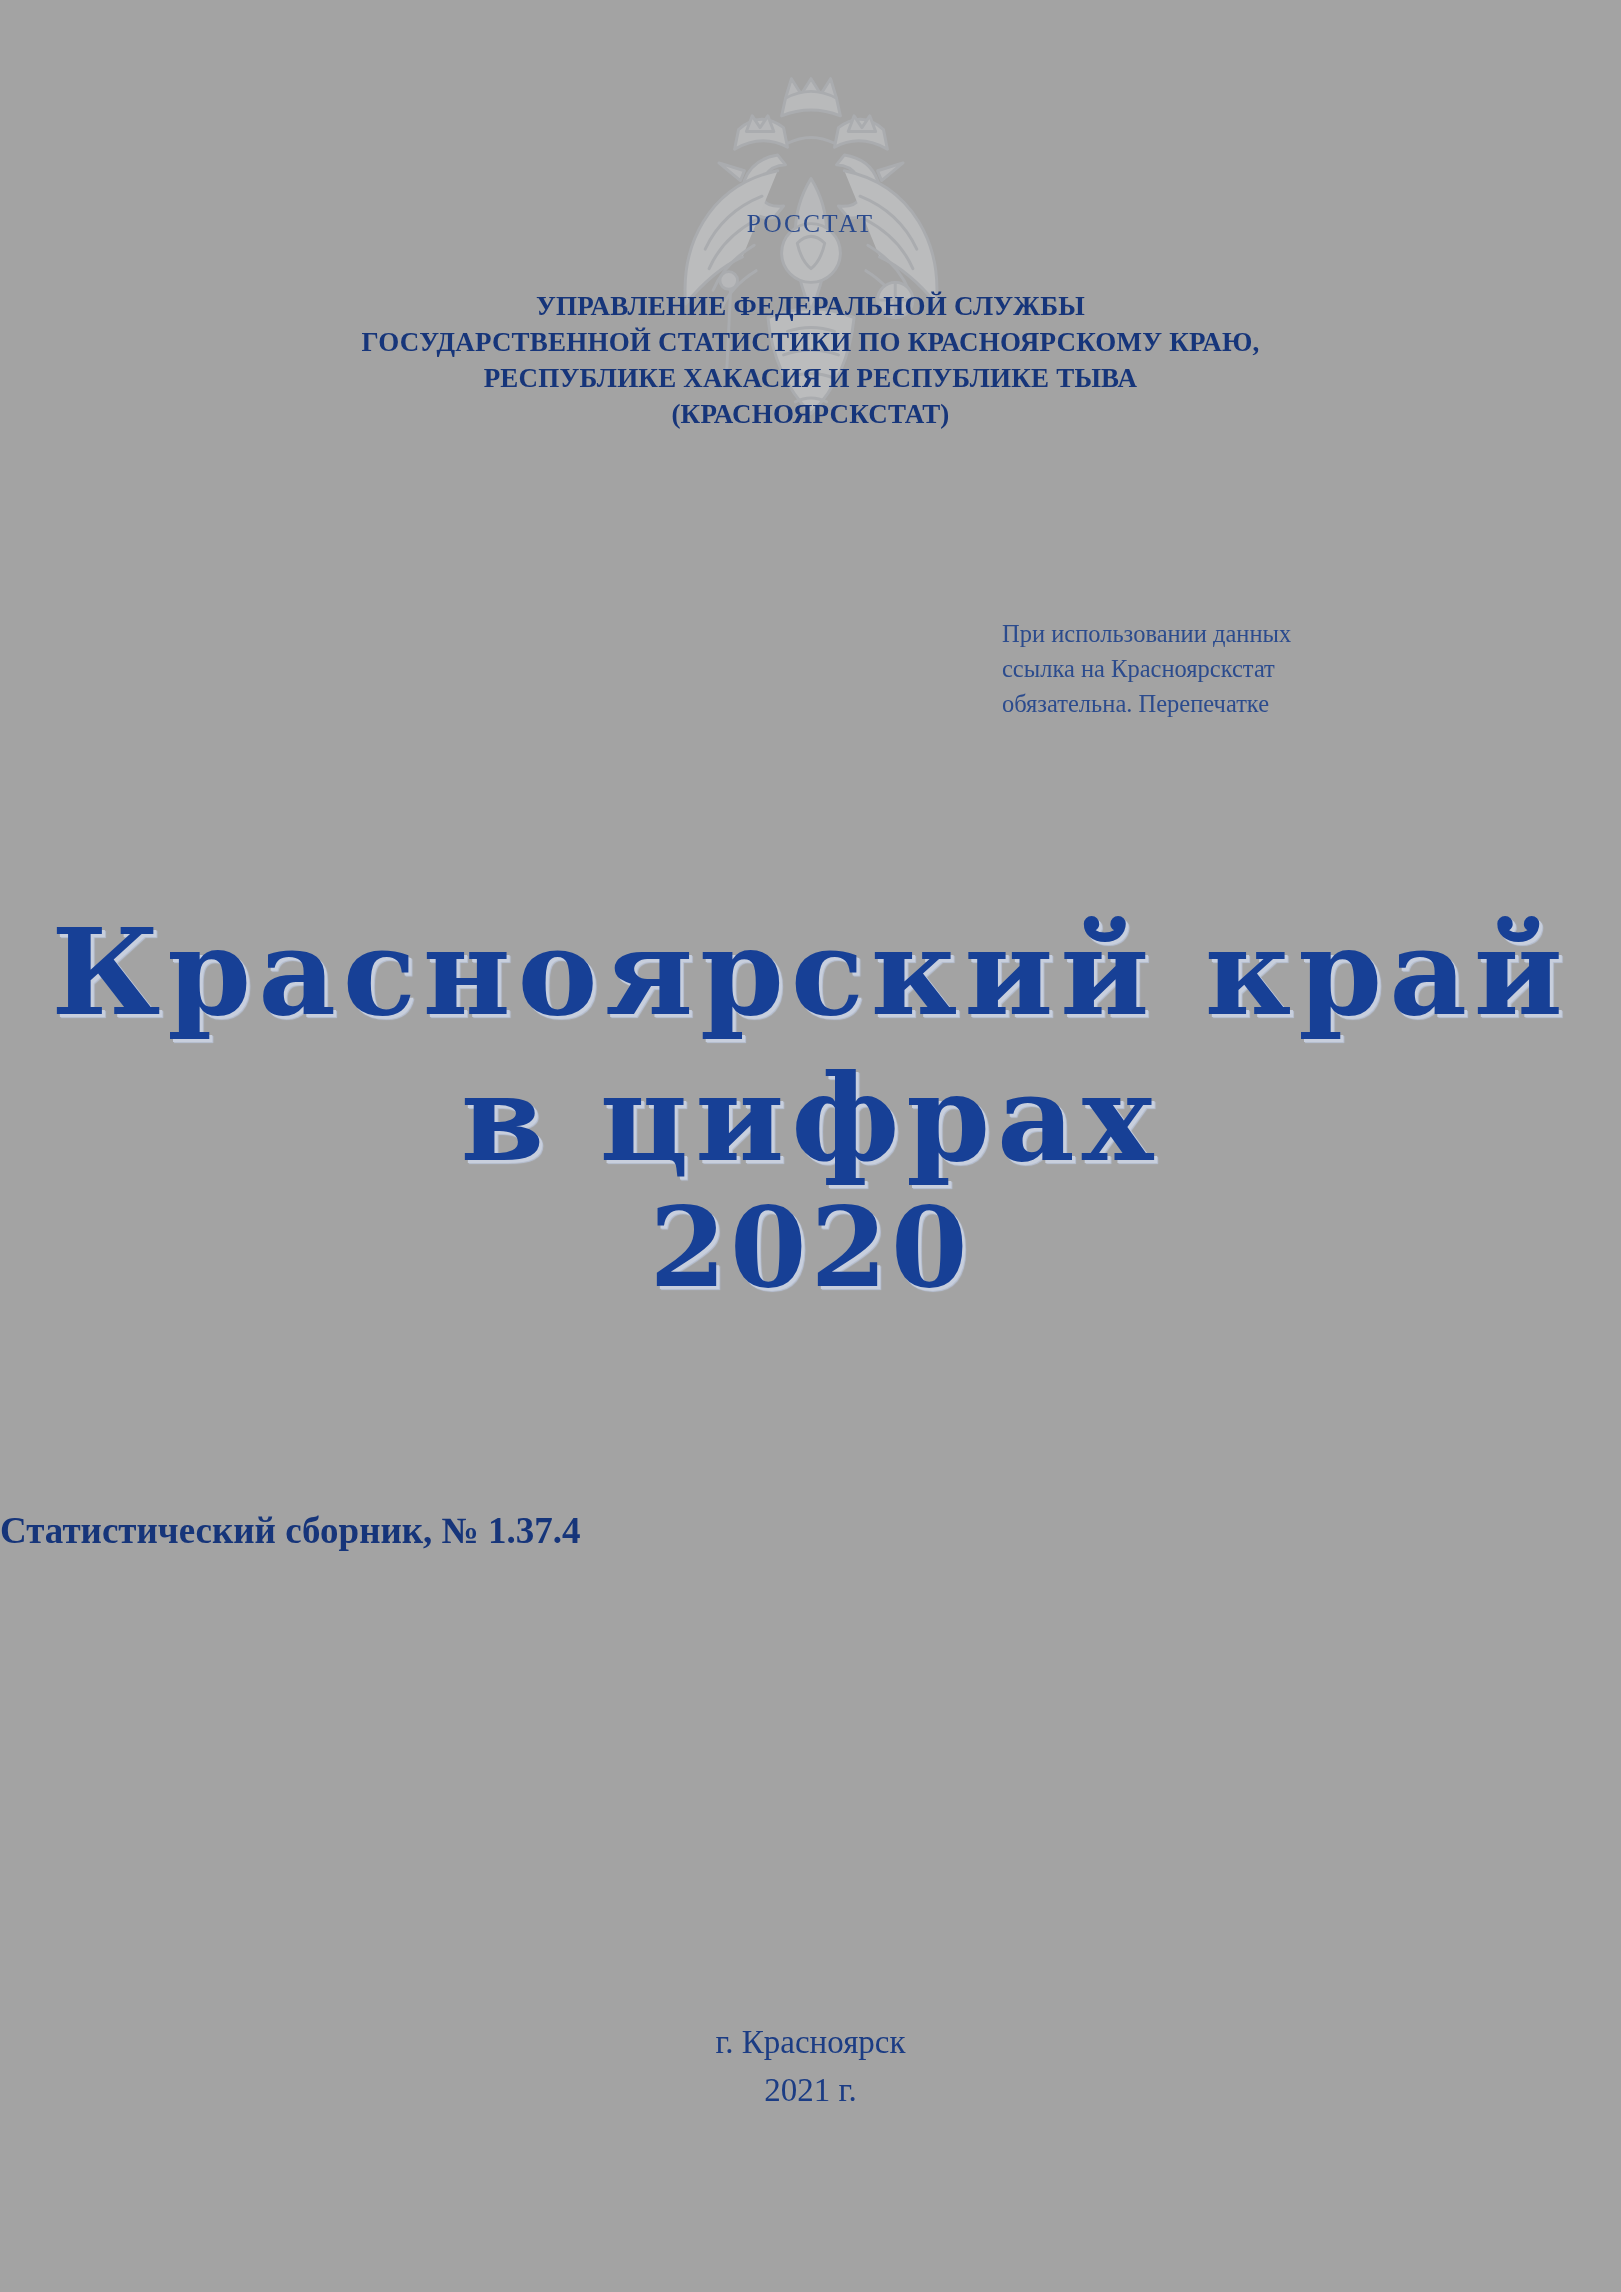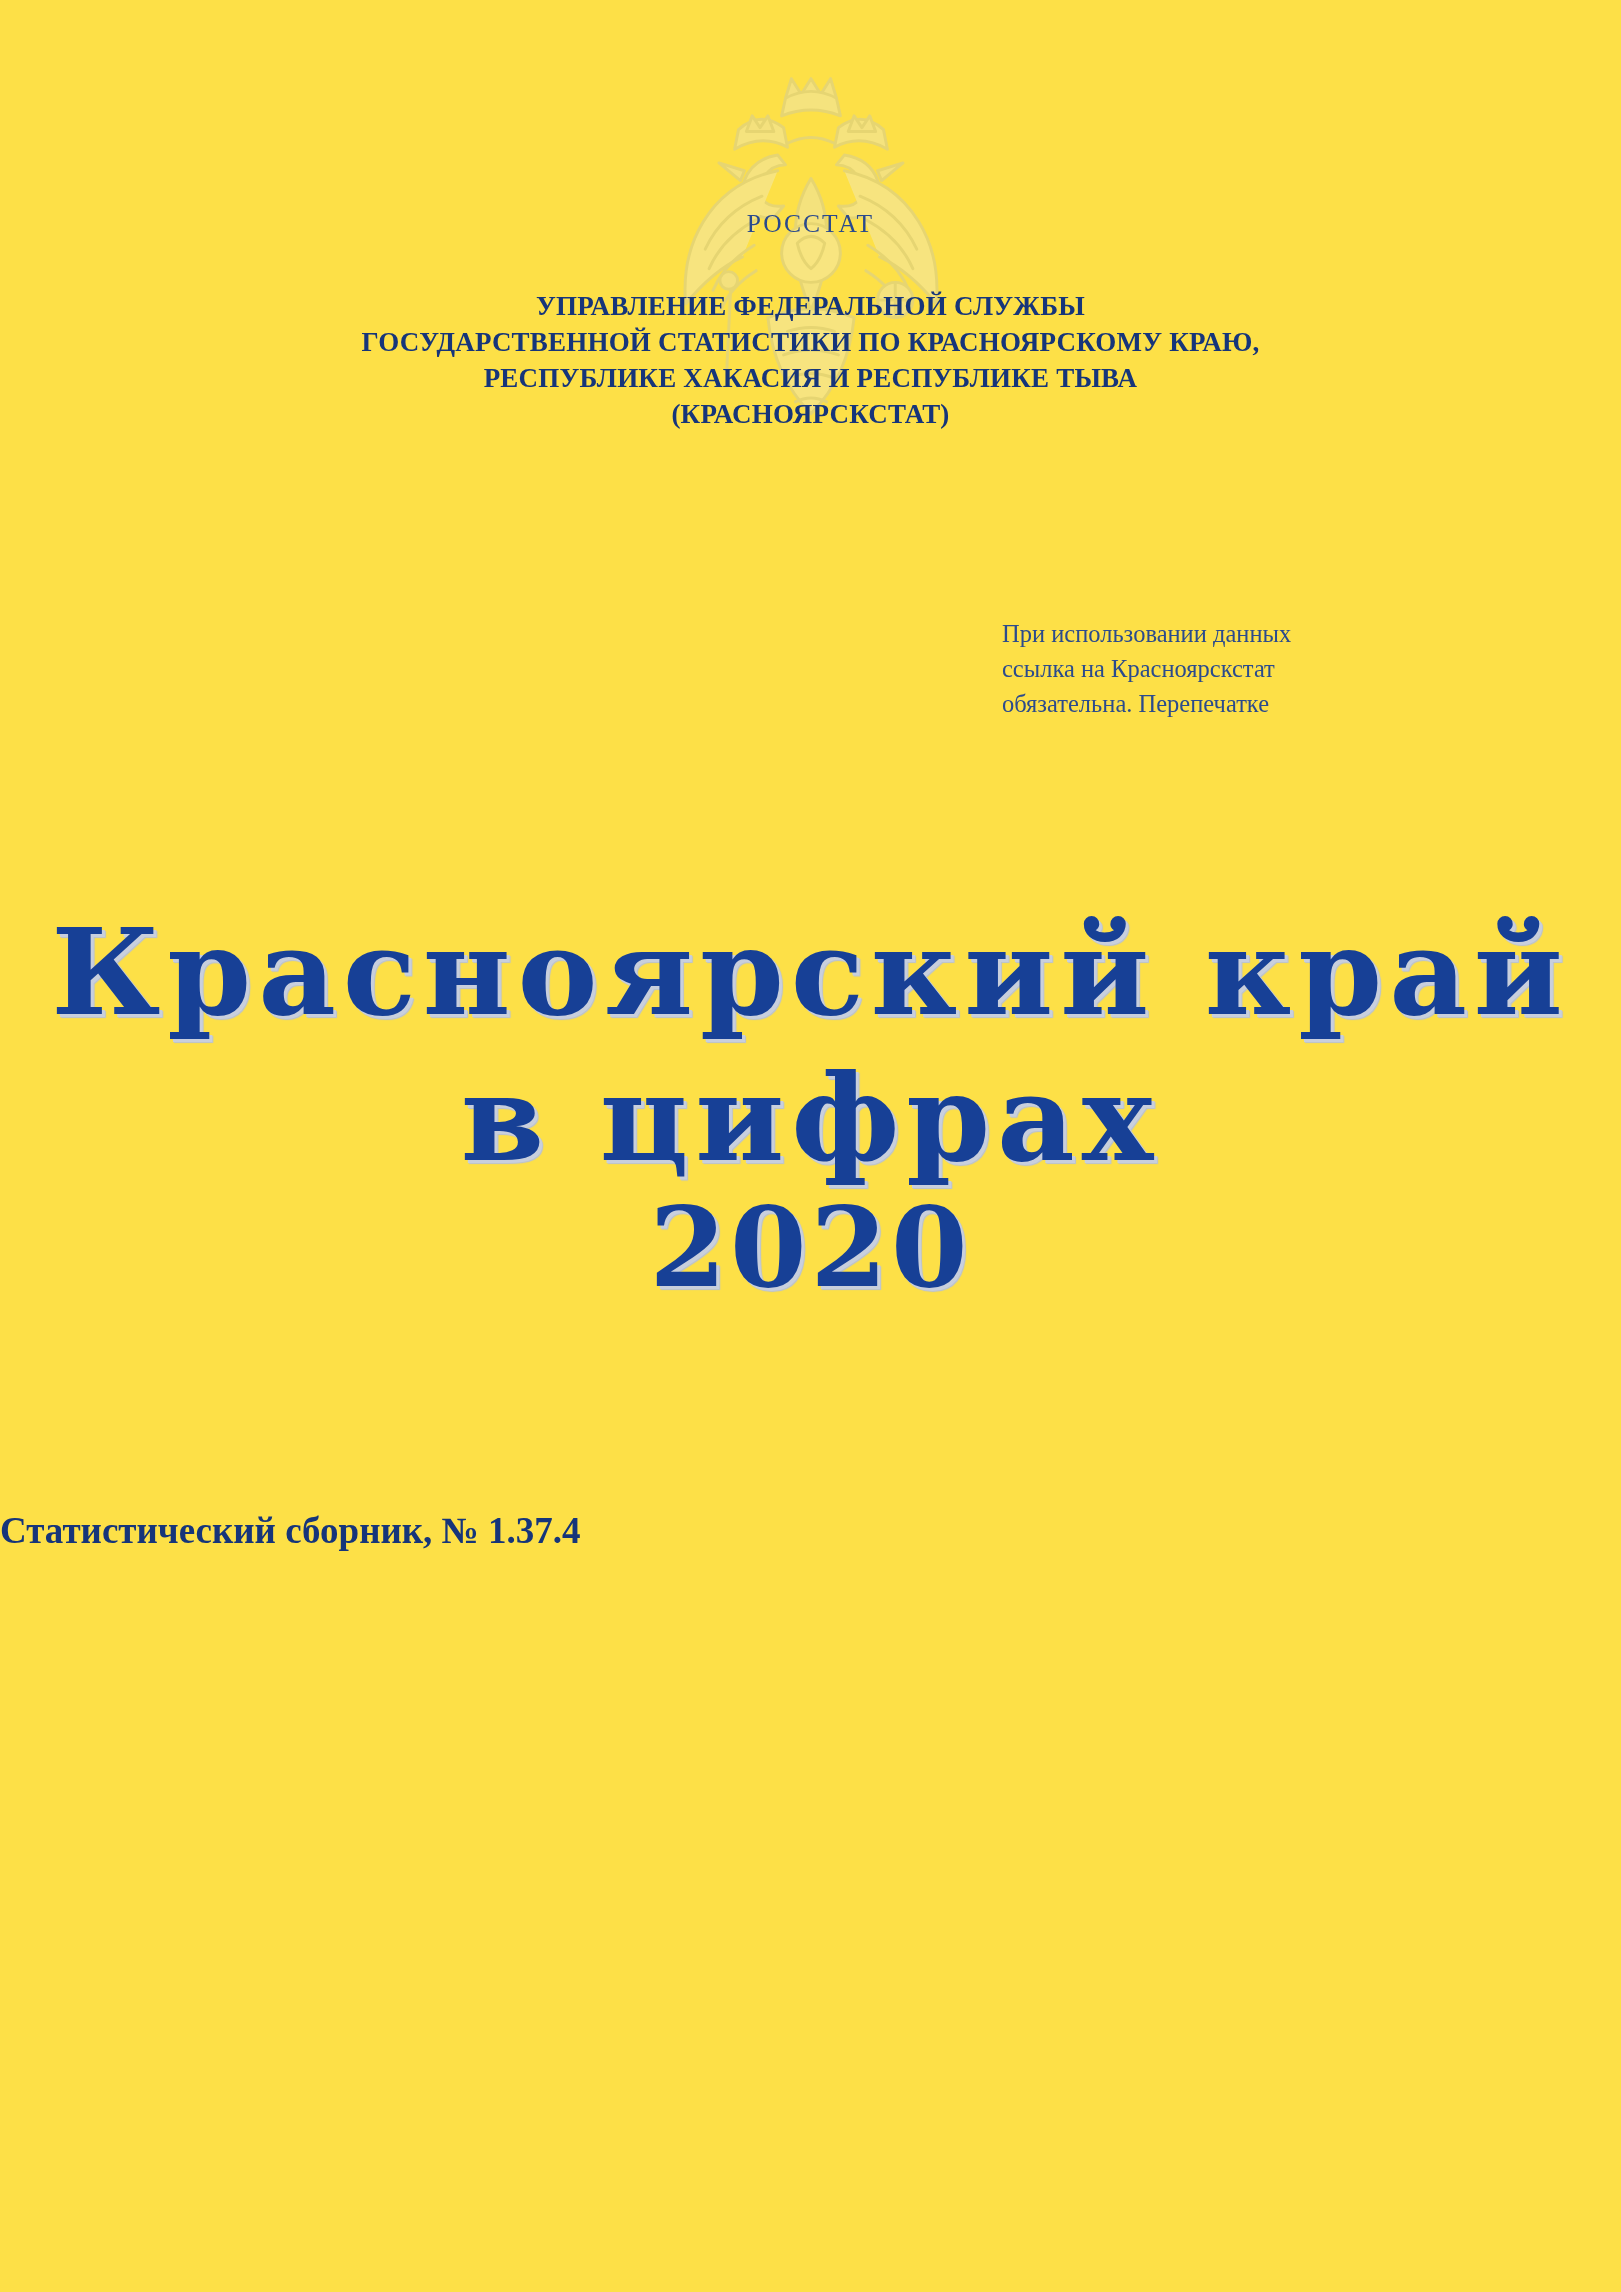--- a/index.html
+++ b/index.html
@@ -14,21 +14,21 @@
     font-family: "Liberation Serif", serif;
     color: #1a3a80;
     overflow: hidden;
   }
 
   .page {
     position: absolute;
     inset: 0;
     width: 1621px;
     height: 2293px;
-    background: #fde047;
+    background: #a3a3a3;
   }
 
   
   .emblem {
     position: absolute;
     left: 50%;
     top: 61px;
     transform: translateX(-50%);
     width: 431px;
     height: 529px;
@@ -212,15 +212,19 @@
   </div>
 
   <div class="title-wrap">
     <div class="title-line title-1">Красноярский край</div>
     <div class="title-line title-2">в цифрах</div>
     <div class="title-line title-3">2020</div>
   </div>
 
   <div class="subtitle">Статистический сборник, № 1.37.4</div>
 
+  <div class="footer">
+    <span>г. Красноярск</span>
+    <span>2021 г.</span>
+  </div>
 
 </div>
 
 
 </body></html>

